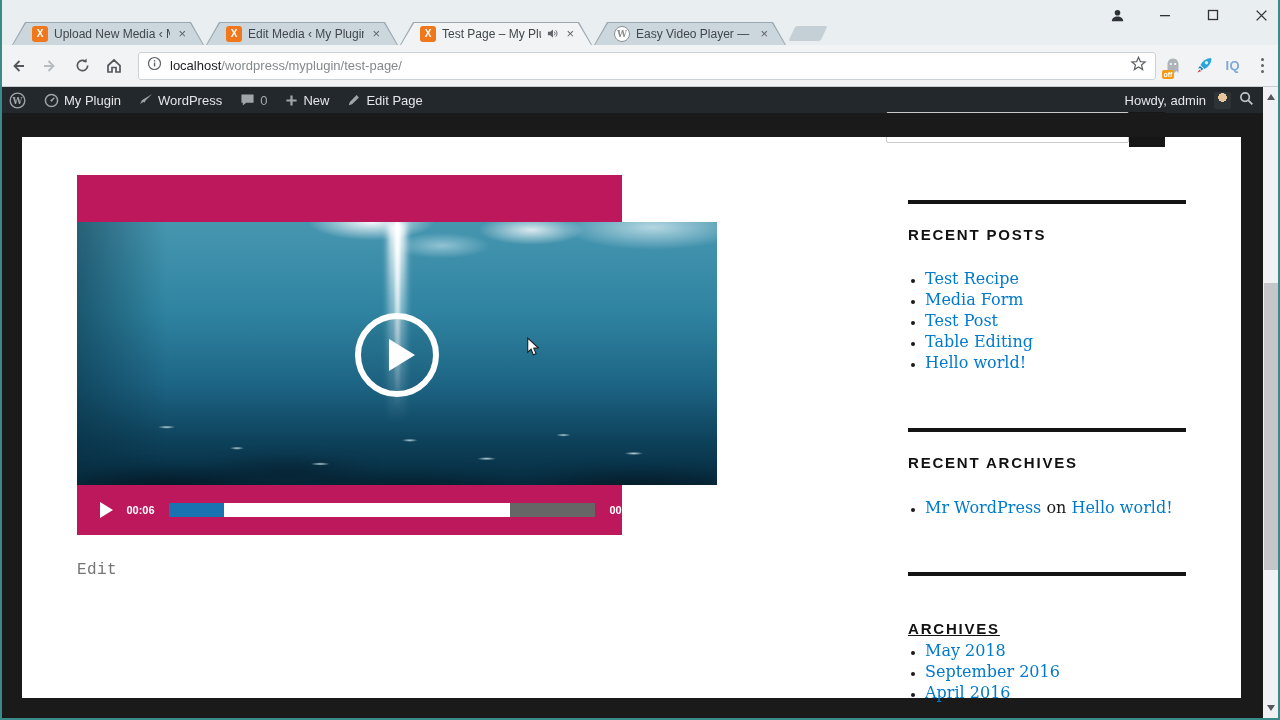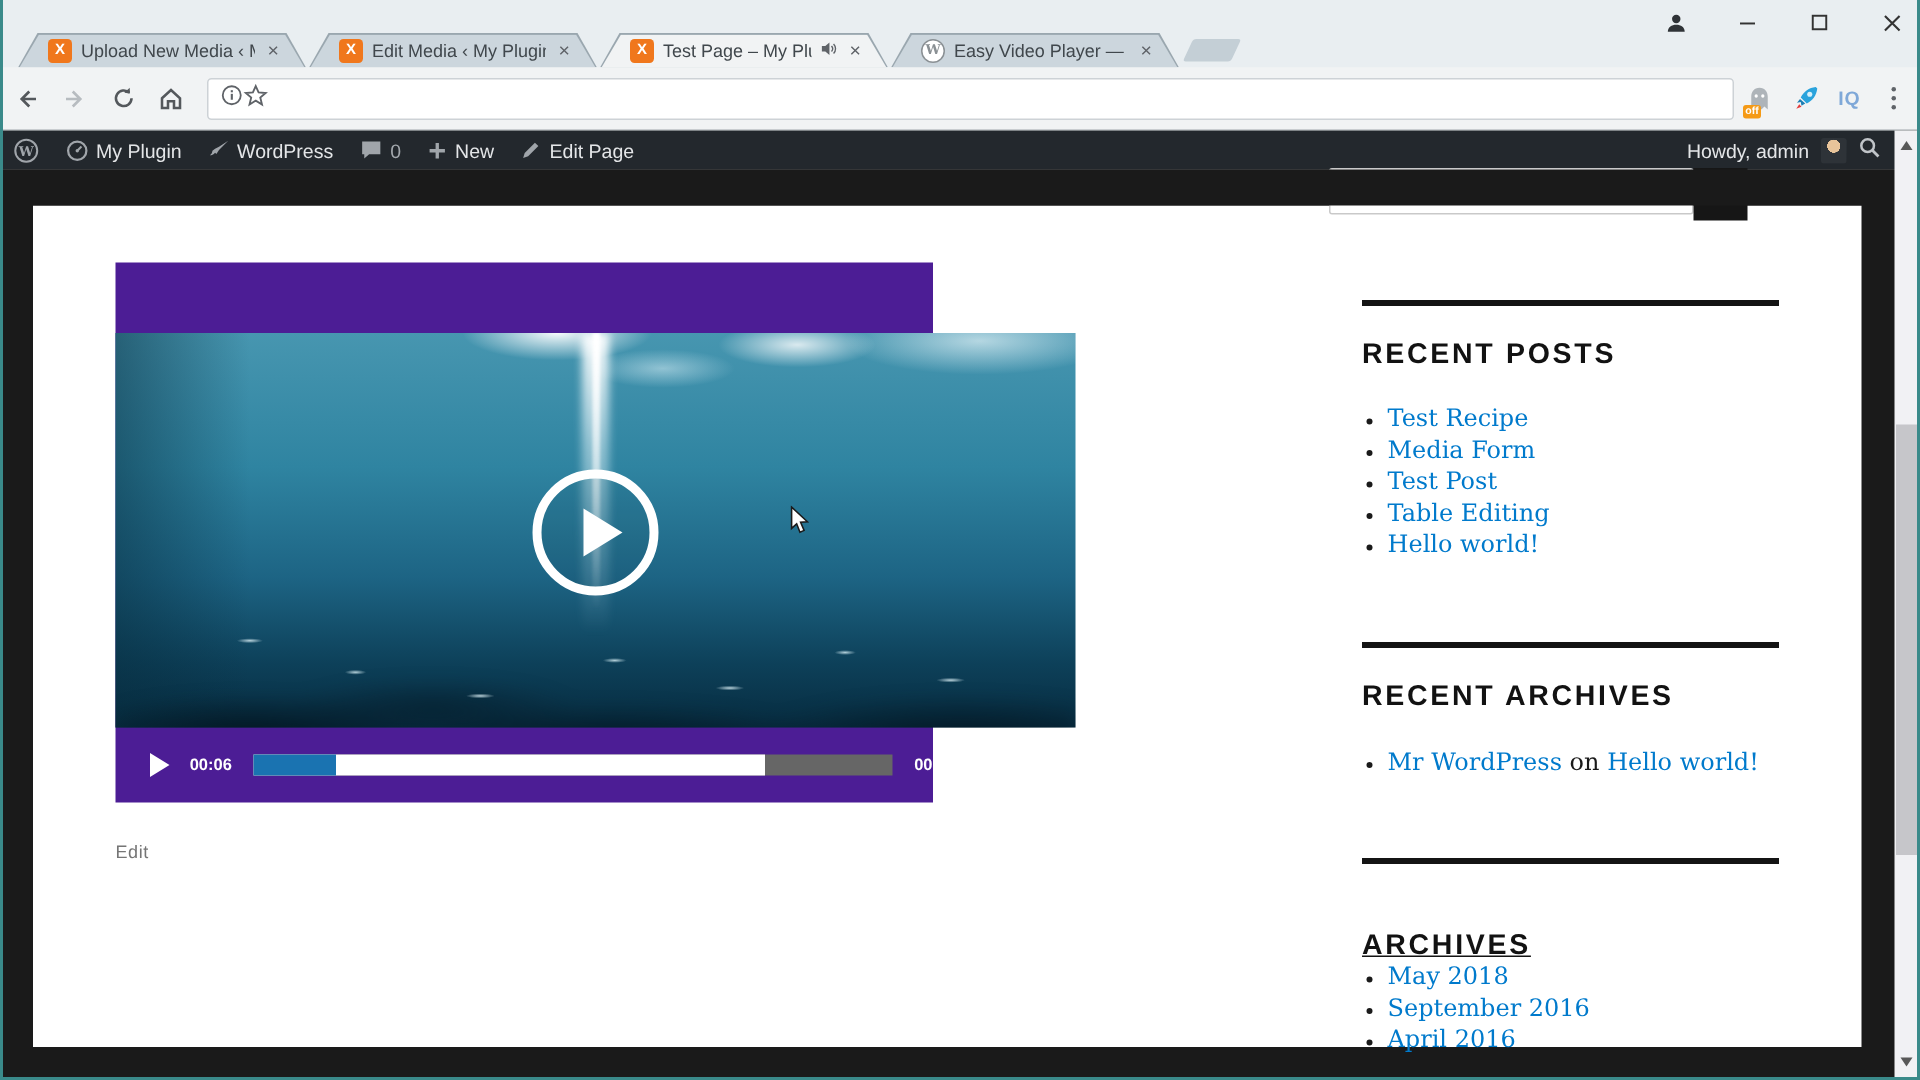--- a/index.html
+++ b/index.html
@@ -50,21 +50,21 @@
   .page { position:absolute; left:0; top:113px; width:1280px; height:605px; background:#1a1a1a; }
   .topband { position:absolute; left:0; top:0; width:1280px; height:24px; background:#1a1a1a; z-index:5; }
   .card { position:absolute; left:22px; top:24px; width:1219px; height:561px; background:#ffffff; z-index:1; }
 
   
   .search-input { position:absolute; left:886px; top:-1px; width:243px; height:31px; background:#fff;
                   border:1px solid #c9c9c9; border-radius:2px; z-index:2; outline:none; }
   .search-btn { position:absolute; left:1129px; top:-1px; width:36px; height:35px; background:#161616; border:none; z-index:2; }
 
   
-  .player { position:absolute; left:55px; top:38px; width:545px; height:360px; background:#4c1d95; }
+  .player { position:absolute; left:55px; top:38px; width:545px; height:360px; background:#be185d; }
   .ocean { position:absolute; left:0; top:47px; width:640px; height:263px; overflow:hidden;
            background:
              radial-gradient(90px 26px at 46% 0%, rgba(255,255,255,.95), rgba(255,255,255,0) 70%),
              radial-gradient(70px 20px at 71% 3%, rgba(255,255,255,.8), rgba(255,255,255,0) 75%),
              radial-gradient(120px 30px at 90% 2%, rgba(240,250,253,.65), rgba(255,255,255,0) 75%),
              radial-gradient(60px 16px at 57% 9%, rgba(225,244,250,.5), rgba(255,255,255,0) 80%),
              linear-gradient(90deg, rgba(7,44,62,.5), rgba(7,44,62,0) 14%),
              linear-gradient(180deg, #4796b0 0%, #2f84a1 34%, #1d6484 62%, #0d4059 84%, #072c40 100%); }
   .ocean .streak { position:absolute; left:calc(50% - 9px); top:0; width:18px; height:76%;
                    background:linear-gradient(180deg, rgba(255,255,255,.95), rgba(223,242,248,.55) 38%, rgba(205,233,242,.28) 68%, rgba(205,233,242,0));
@@ -94,26 +94,26 @@
   .c-play { margin-left:19px; width:20px; height:20px; display:flex; align-items:center; justify-content:center; }
   .c-play .tri { width:0; height:0; border-left:13px solid #fff; border-top:8.5px solid transparent; border-bottom:8.5px solid transparent; }
   .c-time { margin-left:9px; width:31px; font-size:11px; font-weight:bold; color:#fff; text-align:center; }
   .c-time2 { margin-left:13px; width:31px; font-size:11px; font-weight:bold; color:#fff; text-align:center; }
   .rail { position:relative; margin-left:13px; width:426px; height:14px; background:#666; }
   .rail-loaded { position:absolute; left:0; top:0; bottom:0; background:#ffffff; }
   .rail-current { position:absolute; left:0; top:0; bottom:0; background:#1a73b1; }
   .c-icon { margin-left:10px; width:22px; height:22px; display:flex; align-items:center; justify-content:center; }
   .c-icon:first-of-type { margin-left:9px; }
 
-  .edit-link { position:absolute; left:55px; top:424px; font-size:12px; color:#757575; letter-spacing:.4px; }
+  .edit-link { position:absolute; left:55px; top:424px; font-size:16px; color:#757575; letter-spacing:.4px;font-family:Liberation Mono, monospace; }
 
   
   .sidebar { position:absolute; left:886px; top:0; width:278px; }
   .divider { border-top:4px solid #141414; width:278px; }
-  .widget-title { font-size:19px; font-weight:bold; letter-spacing:1.8px; color:#121212; }
+  .widget-title { font-size:15px; font-weight:bold; letter-spacing:1.8px; color:#121212; }
   .w-list { list-style:disc; padding-left:17px; font-family:"DejaVu Serif", serif; font-size:16px; line-height:21px; color:#1a1a1a; }
   .w-list li::marker { color:#1a1a1a; font-size:12px; }
   .slink { color:#007acc; text-decoration:none;margin-top:28px; }
   .d1 { position:absolute; top:63px; }  .h1t { position:absolute; top:89px; }
   .l1 { position:absolute; top:131px; }
   .d2 { position:absolute; top:291px; } .h2t { position:absolute; top:317px; }
   .l2 { position:absolute; top:360px;text-align:right; }
   .d3 { position:absolute; top:435px; } .h3t { position:absolute; top:483px;text-decoration:underline; }
   .l3 { position:absolute; top:503px; }
 
@@ -231,20 +231,21 @@
     </div>
 
     <div class="urlbar">
       <span>
         <svg width="15" height="15" viewBox="0 0 16 16">
             <circle cx="8" cy="8" r="6.4" fill="none" stroke="#5f6368" stroke-width="1.3"></circle>
             <rect x="7.3" y="7" width="1.5" height="4.2" fill="#5f6368"></rect>
             <rect x="7.3" y="4.4" width="1.5" height="1.5" fill="#5f6368"></rect>
           </svg>
       </span>
+      <span class="url-text"><span class="url-host">localhost</span><span class="url-path">/wordpress/myplugin/test-page/</span></span>
       <span>
         <svg width="17" height="17" viewBox="0 0 18 18">
             <path d="M9 2.5 L11 7 L16 7.4 L12.2 10.6 L13.4 15.5 L9 12.8 L4.6 15.5 L5.8 10.6 L2 7.4 L7 7 Z" fill="none" stroke="#5f6368" stroke-width="1.3"></path>
           </svg>
       </span>
     </div>
 
     <div class="ext-area">
       <div class="ext-btn">
         <svg width="18" height="18" viewBox="0 0 18 18">

